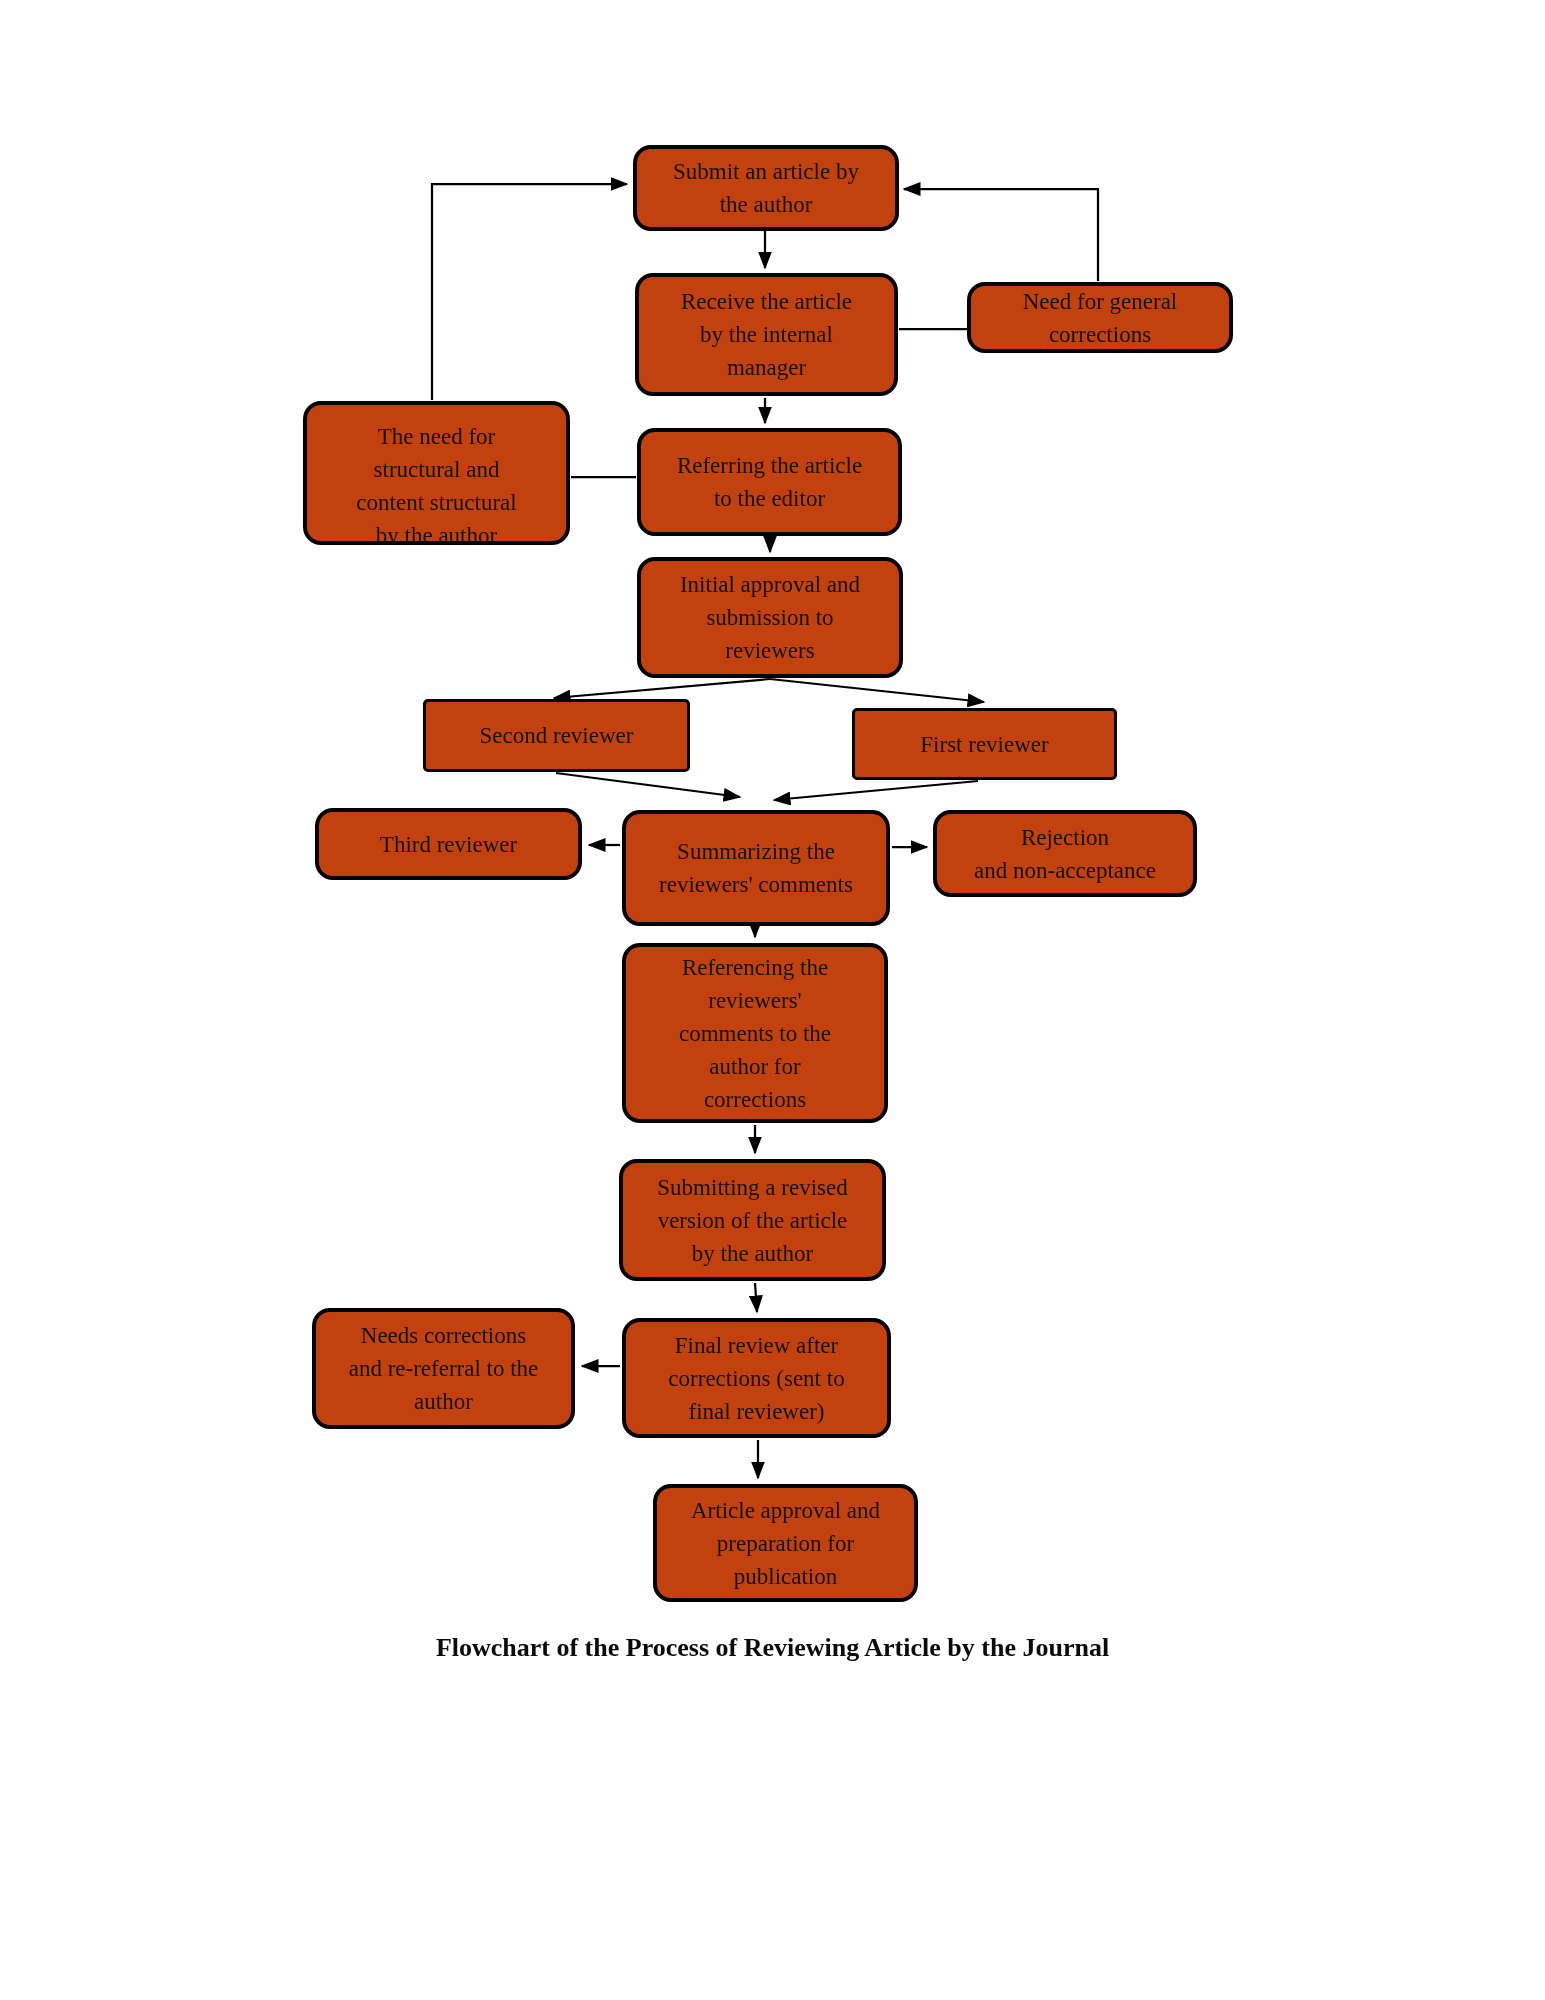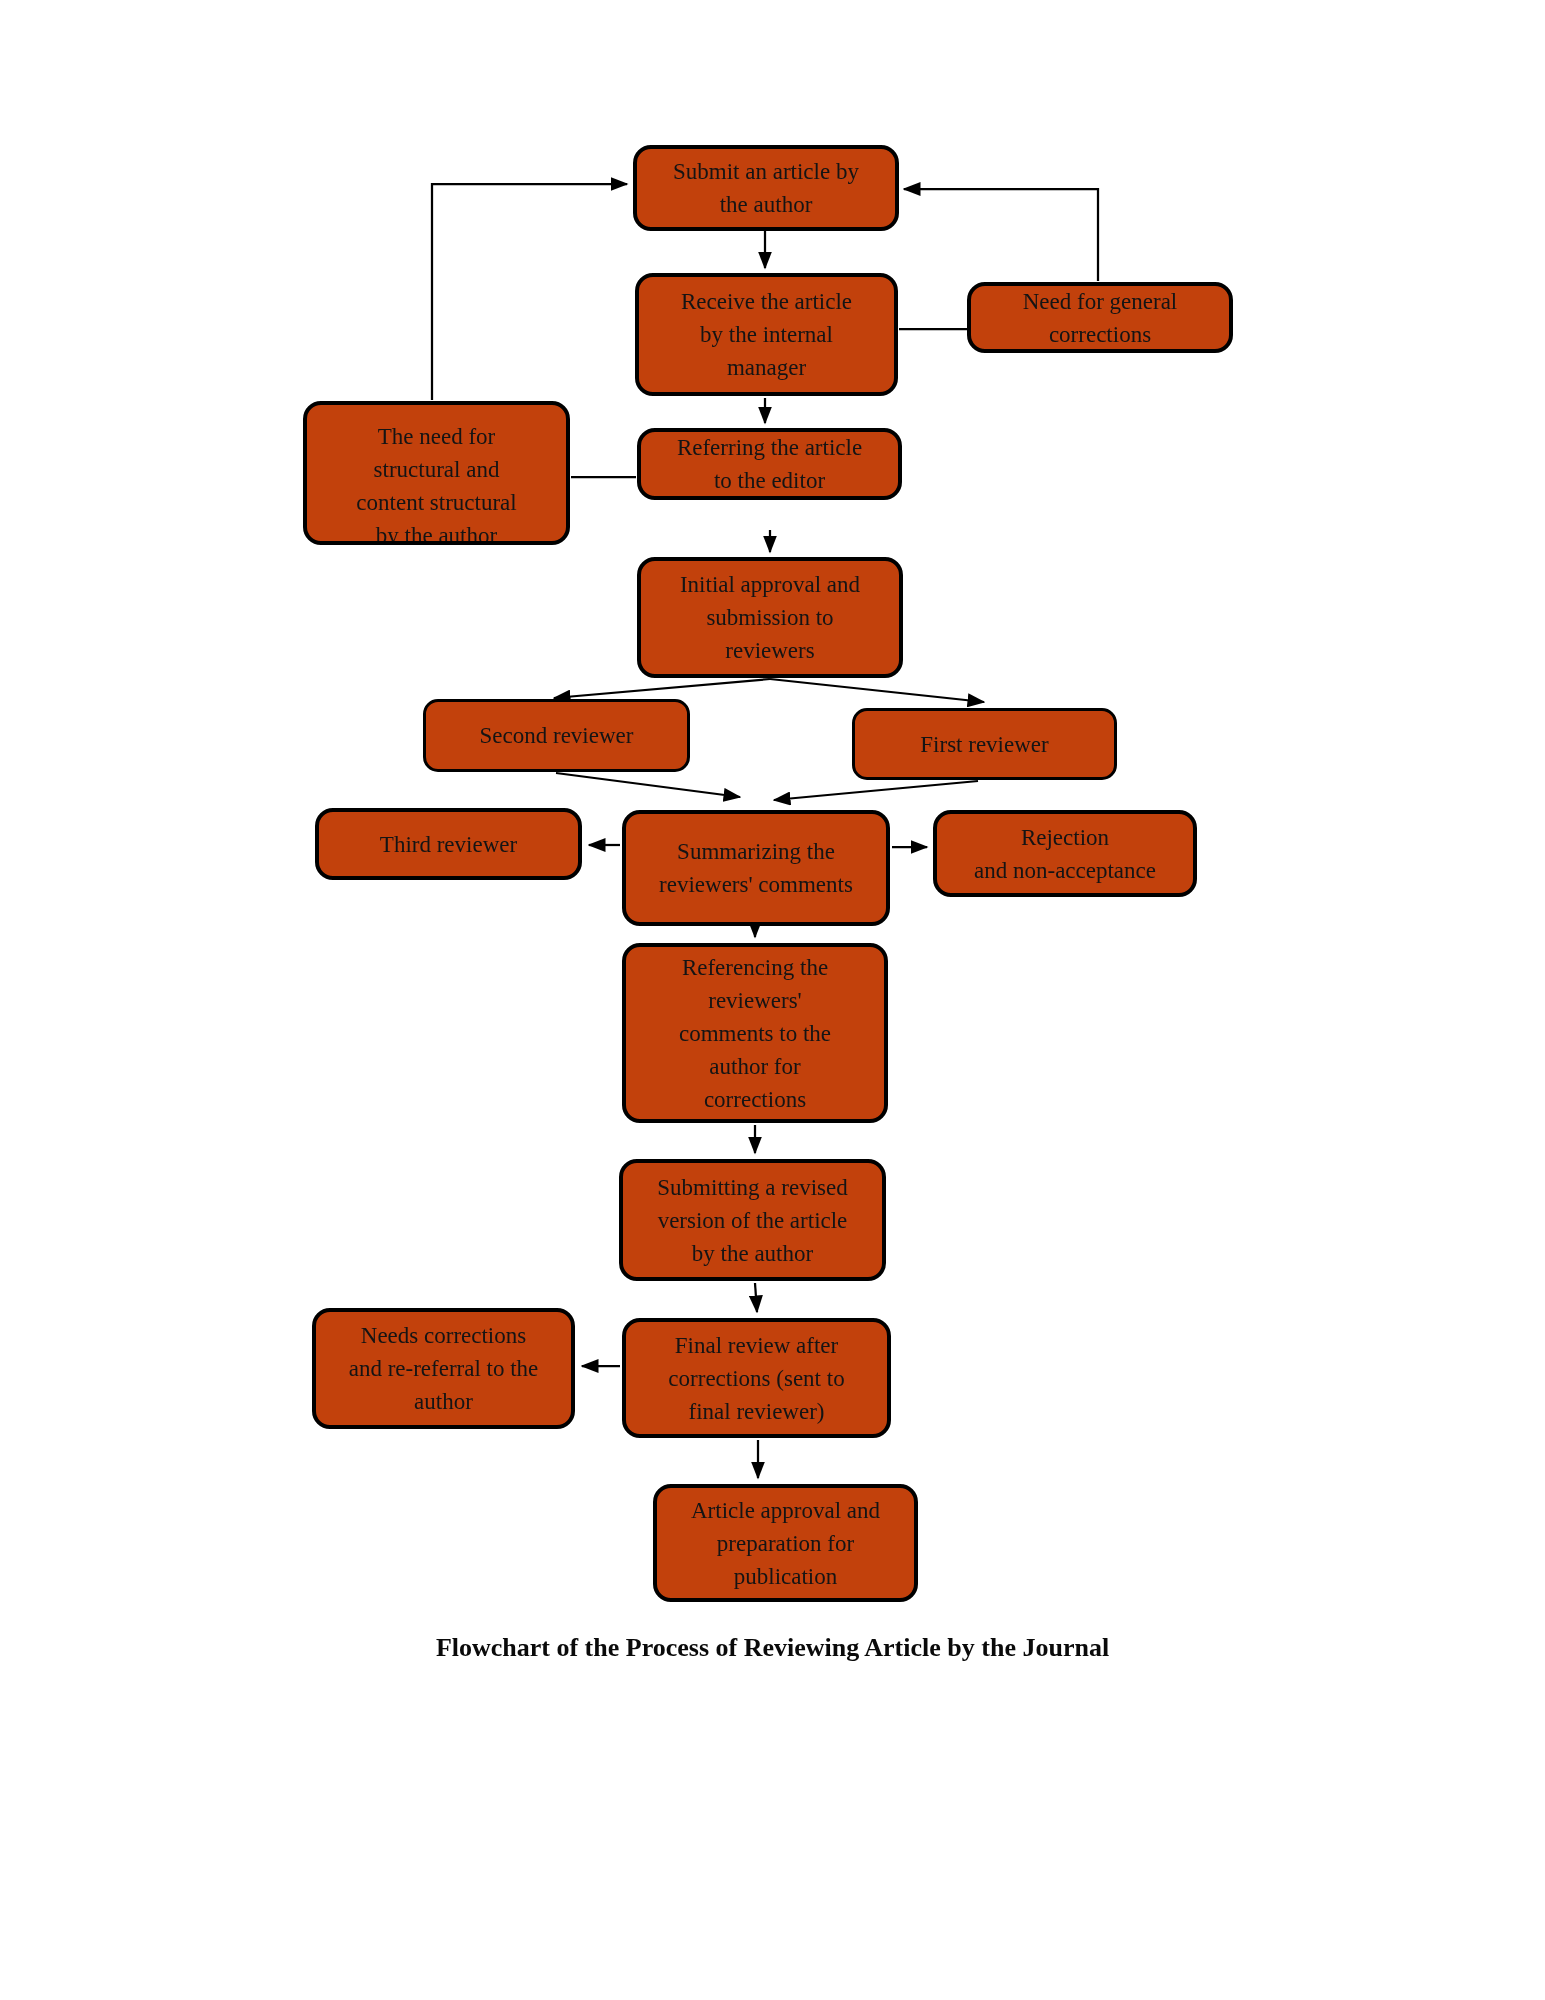--- a/index.html
+++ b/index.html
@@ -30,21 +30,21 @@
     border-radius: 18px;
     display: flex;
     align-items: center;
     justify-content: center;
     text-align: center;
     font-size: 23px;
     line-height: 33px;
     white-space: pre-line;
     color: #141414;
   }
-  .node.thin { border-width: 3px; border-radius: 15px; }
+  .node.thin { border-width: 3px; border-radius: 5px; }
   .node.clip {
     align-items: flex-start;
     overflow: hidden;
     padding-top: 15px;
   }
   .caption {
     position: absolute;
     left: 0;
     top: 1632px;
     width: 1545px;
@@ -95,21 +95,21 @@
 manager</div>
 
   <div class="node" style="left:967px; top:282px; width:266px; height:71px;">Need for general
 corrections</div>
 
   <div class="node clip" style="left:303px; top:401px; width:267px; height:144px;">The need for
 structural and
 content structural
 by the author</div>
 
-  <div class="node" style="left:637px; top:428px; width:265px; height:72px;">Referring the article
+  <div class="node" style="left:637px; top:428px; width:265px; height:108px;">Referring the article
 to the editor</div>
 
   <div class="node" style="left:637px; top:557px; width:266px; height:121px;">Initial approval and
 submission to
 reviewers</div>
 
   <div class="node thin" style="left:423px; top:699px; width:267px; height:73px;">Second reviewer</div>
 
   <div class="node thin" style="left:852px; top:708px; width:265px; height:72px;">First reviewer</div>
 

